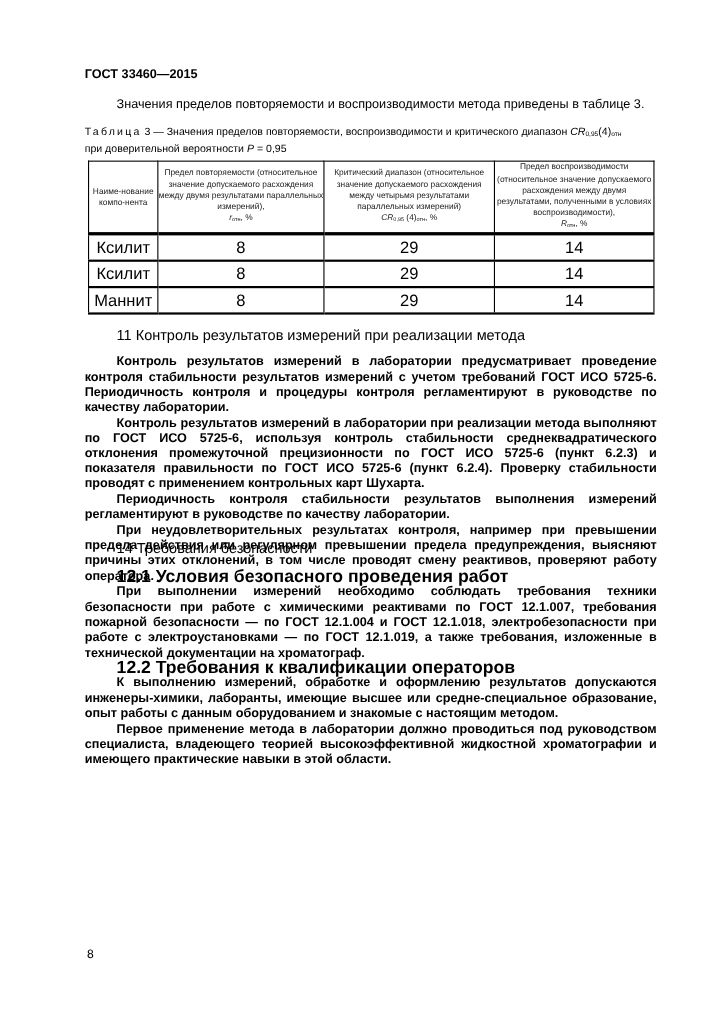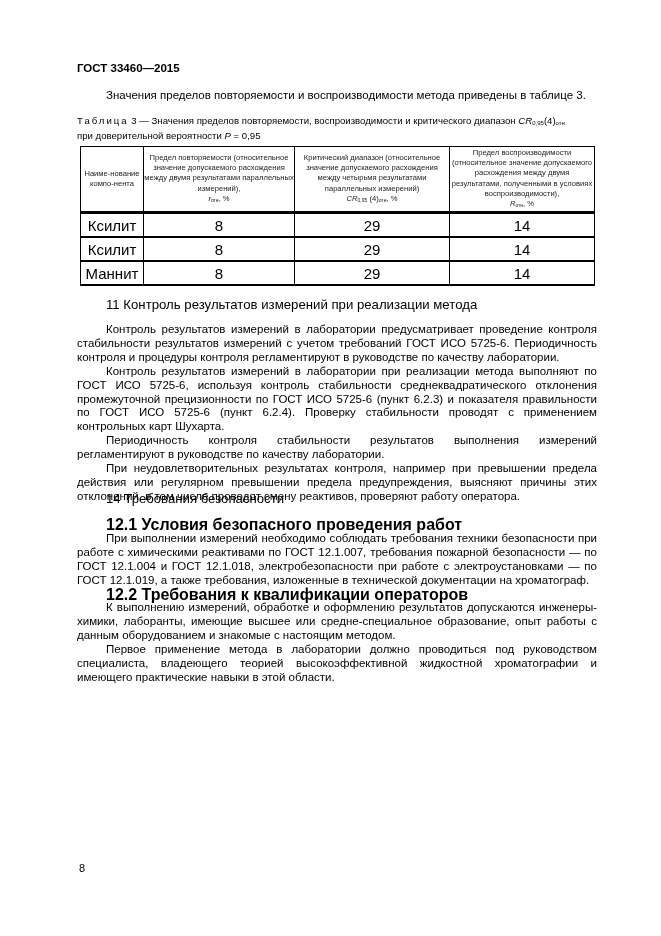--- a/index.html
+++ b/index.html
@@ -17,21 +17,21 @@
   table.t th { font-weight: normal; font-size: 7.6px; line-height: 10.2px; color: #222; height: 64px; vertical-align: middle; }
   table.t thead tr { border-bottom: 3px solid #000; }
   table.t thead th { border-bottom: 3px solid #000; }
   table.t td { font-size: 15px; height: 22px; }
   table.t tbody tr + tr td { border-top: 2.5px solid #000; }
   table.t tbody tr:last-child td { border-bottom: 2.5px solid #000; }
   table.t th i { font-style: italic; }
   table.t th sub { font-size: 5px; vertical-align: -1px; }
   .col1 { width: 63px; } .col2 { width: 151px; } .col3 { width: 155px; } .col4 { width: 145px; }
   .body { position: absolute; left: 77px; width: 520px; font-size: 11.5px; line-height: 13.9px; text-align: justify; }
-  .body p { margin: 0; text-indent: 29px; }
+  .body p { margin: 0; text-indent: 29px; font-weight: bold; }
   .h1 { position: absolute; left: 106px; font-size: 13.2px; font-weight: normal; }
   .h2 { margin: 0 0 0 29px; font-weight: bold; font-size: 16px; line-height: 13.9px; }
   .pno { position: absolute; left: 79px; top: 862px; font-size: 11px; }
 </style>
 </head>
 <body>
 
 <div class="page">
 
   <div class="hdr">ГОСТ 33460—2015</div>

